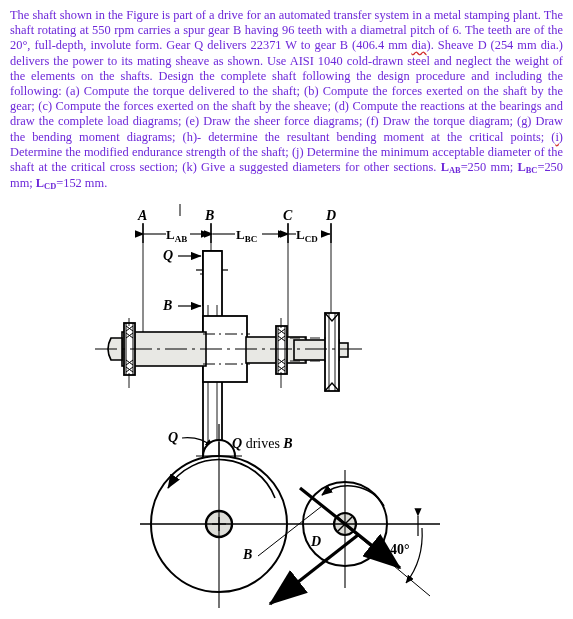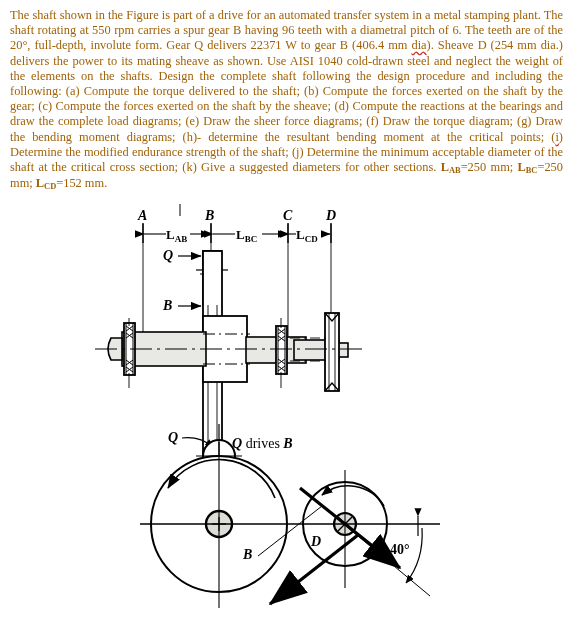--- a/index.html
+++ b/index.html
@@ -13,21 +13,21 @@
     position:relative;
   }
   #problem-text{
     position:absolute;
     left:10px; top:8px;
     width:553px;
     font-size:12.4px;
     line-height:15.2px;
     text-align:justify;
     text-justify:inter-word;
-    color:#a16207;
+    color:#6d28d9;
   }
   .sp{ text-decoration:underline wavy #d02b2b; text-decoration-skip-ink:none; }
   sub{ font-size:8.4px; vertical-align:baseline; position:relative; top:2px; letter-spacing:0; }
   .bold{ font-weight:bold; }
   #figure{
     position:absolute;
     left:0; top:198px;
     width:573px; height:421px;
   }
   #figure svg{ display:block; }

